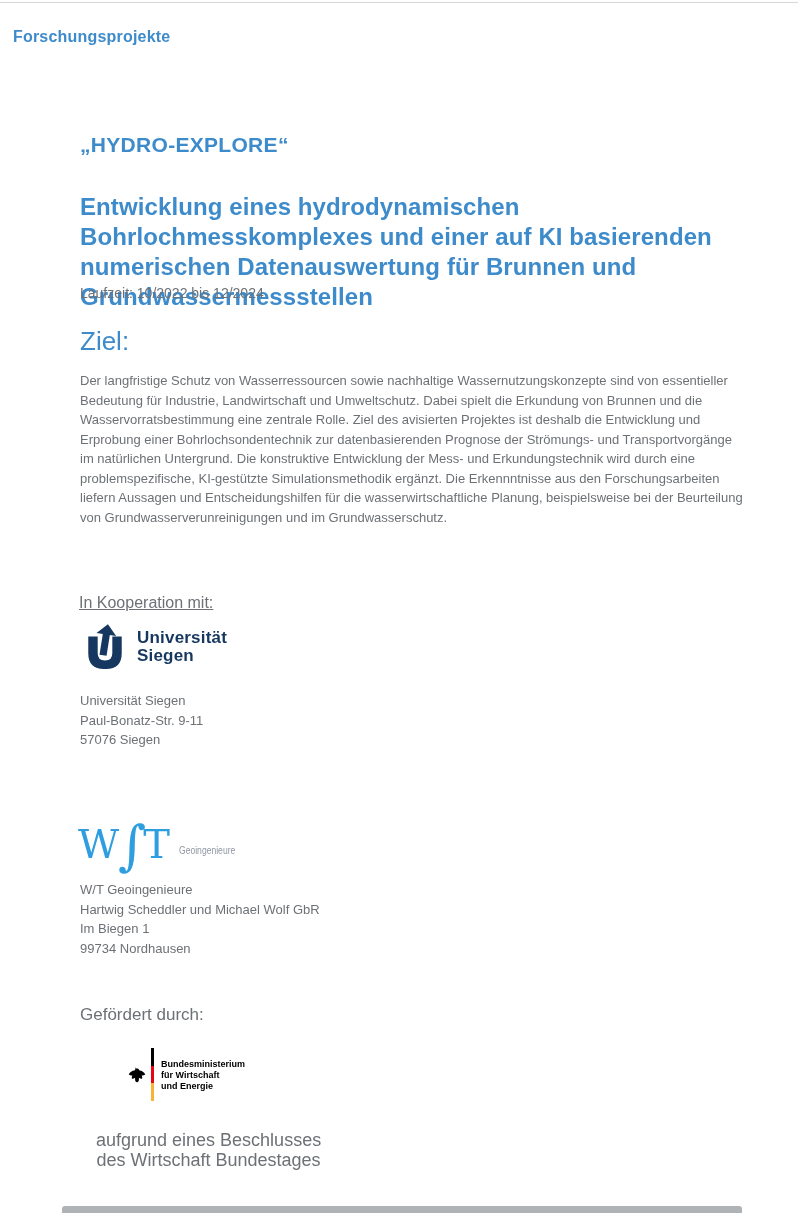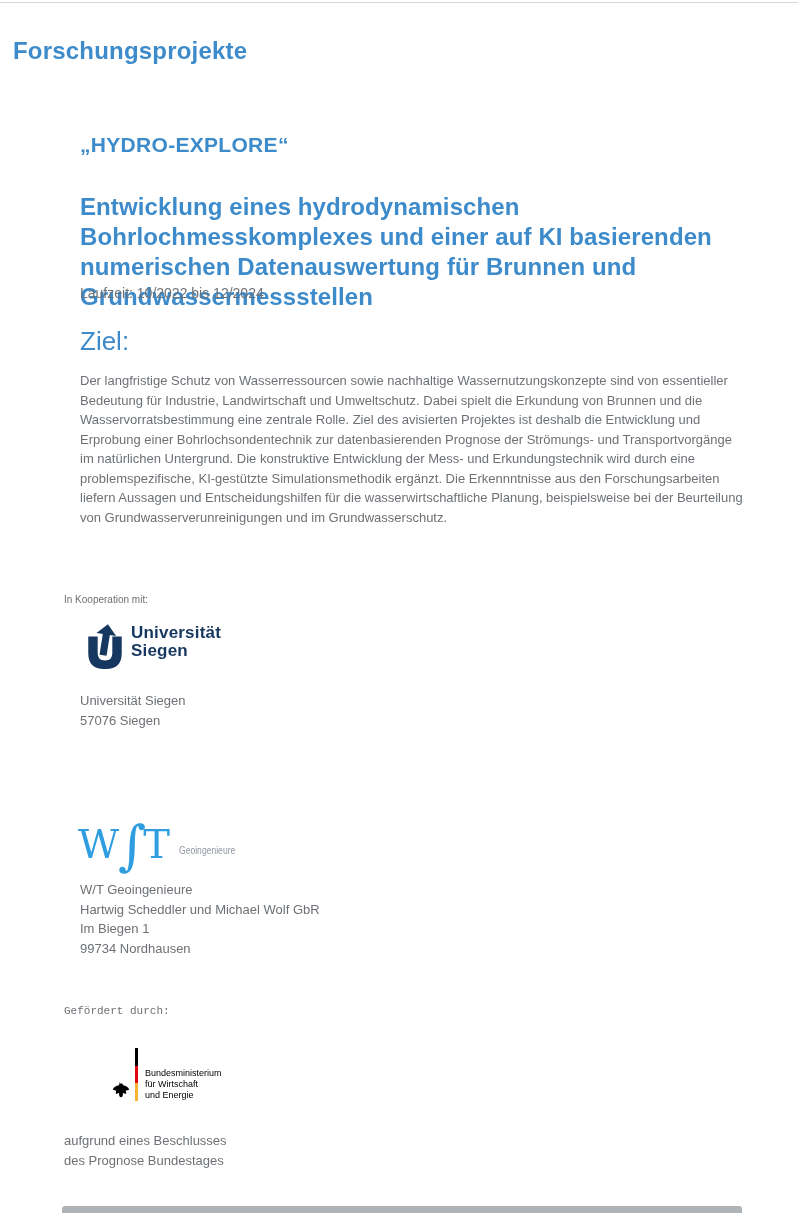--- a/index.html
+++ b/index.html
@@ -17,23 +17,22 @@
   html,body{background:#ffffff;}
   body{
     width:798px;height:1213px;
     font-family:"Liberation Sans","DejaVu Sans",sans-serif;
     position:relative;overflow:hidden;
   }
   .page{position:relative;width:798px;height:1213px;background:#fff;}
   .top-rule{position:absolute;top:2px;left:0;width:100%;height:1px;background:var(--rule-gray);}
   .page-header{
     position:absolute;top:28px;left:13px;
-    font-size:24px;font-weight:600;color:var(--accent-blue);
+    font-size:16px;font-weight:600;color:var(--accent-blue);
     letter-spacing:.2px;
-    margin-top:9px;
   }
   .project-title{
     position:absolute;top:133px;left:80px;
     font-size:21px;font-weight:700;color:var(--accent-blue);
     letter-spacing:.3px;
   }
   .project-subtitle{
     position:absolute;top:192px;left:80px;width:668px;
     font-size:24px;font-weight:700;color:var(--accent-blue);
     line-height:30px;letter-spacing:.1px;
@@ -44,26 +43,26 @@
   }
   .goal-heading{
     position:absolute;top:326px;left:80px;
     font-size:26px;font-weight:400;color:var(--accent-blue);
   }
   .goal-text{
     position:absolute;top:371px;left:80px;width:664px;
     font-size:13px;line-height:19.5px;color:var(--body-gray);
   }
   .coop-label{
-    position:absolute;top:594px;left:64px;
-    font-size:10px;color:var(--body-gray);
+    position:absolute;top:594px;left:79px;
+    font-size:16px;color:var(--body-gray);text-decoration:underline;
   }
   .siegen-logo{
     position:absolute;top:624px;left:86px;
-    display:flex;gap:7px;
+    display:flex;align-items:center;gap:13px;
   }
   .siegen-mark{width:38px;height:46px;display:block;}
   .siegen-text{
     color:var(--siegen-navy);font-weight:700;
     font-size:17px;line-height:18px;letter-spacing:.2px;
   }
   .address{
     position:absolute;left:80px;
     font-size:13px;line-height:19.5px;color:var(--body-gray);
   }
@@ -77,43 +76,43 @@
   .wt-w{font-size:40px;}
   .wt-int{font-size:54px;vertical-align:-6px;margin:0 -3px 0 -1px;}
   .wt-t{font-size:40px;}
   .wt-sub{
     font-family:"Liberation Sans","DejaVu Sans",sans-serif;
     font-size:11px;color:#9097a3;
     display:inline-block;transform:scaleX(.78);transform-origin:left bottom;
     margin-left:9px;vertical-align:4px;letter-spacing:0;
   }
   .funded-label{
-    position:absolute;top:1005px;left:64px;
-    font-size:11px;color:var(--body-gray);font-family:Liberation Mono, monospace;
+    position:absolute;top:1005px;left:80px;
+    font-size:17px;color:var(--body-gray);
   }
   .bmwi-logo{
-    position:absolute;top:1048px;left:110px;
-    display:flex;align-items:flex-end;
+    position:absolute;top:1048px;left:126px;
+    display:flex;align-items:center;font-weight:bold;
   }
   .bmwi-eagle{width:22px;height:22px;display:block;margin-top:1px;}
   .flag-stripe{
     width:3px;height:53px;margin-left:3px;
     background:linear-gradient(to bottom,
       var(--flag-black) 0 33.3%,
       var(--flag-red) 33.3% 66.6%,
       var(--flag-gold) 66.6% 100%);
   }
   .bmwi-text{
     margin-left:7px;margin-top:1px;
     font-size:9px;line-height:11px;color:#000;
     letter-spacing:0;
   }
   .funding-note{
-    position:absolute;top:1131px;left:64px;
-    font-size:13px;line-height:19.5px;color:var(--body-gray);
+    position:absolute;top:1131px;left:96px;
+    font-size:18px;line-height:19.5px;color:var(--body-gray);text-align:center;
   }
   .bottom-scrollbar{
     position:absolute;bottom:0;left:62px;width:680px;height:7px;
     background:var(--scrollbar-gray);border-radius:3px 3px 0 0;
   }
 </style>
 </head>
 <body>
 
 <div class="page">
@@ -143,20 +142,21 @@
       </g>
     </svg>
     <div class="siegen-text">
       <div>Universität</div>
       <div>Siegen</div>
     </div>
   </div>
 
   <div class="address address-1">
     <div>Universität Siegen</div>
+    <div>Paul-Bonatz-Str. 9-11</div>
     <div>57076 Siegen</div>
   </div>
 
   <div class="wt-logo">
     <span class="wt-w">W</span><span class="wt-int">∫</span><span class="wt-t">T</span><span class="wt-sub">Geoingenieure</span>
   </div>
 
   <div class="address address-2">
     <div>W/T Geoingenieure</div>
     <div>Hartwig Scheddler und Michael Wolf GbR</div>
@@ -173,18 +173,18 @@
     <div class="flag-stripe"></div>
     <div class="bmwi-text">
       <div>Bundesministerium</div>
       <div>für Wirtschaft</div>
       <div>und Energie</div>
     </div>
   </div>
 
   <div class="funding-note">
     <div>aufgrund eines Beschlusses</div>
-    <div>des Prognose Bundestages</div>
+    <div>des Wirtschaft Bundestages</div>
   </div>
 
   <div class="bottom-scrollbar"></div>
 
 </div>
 
 </body></html>

